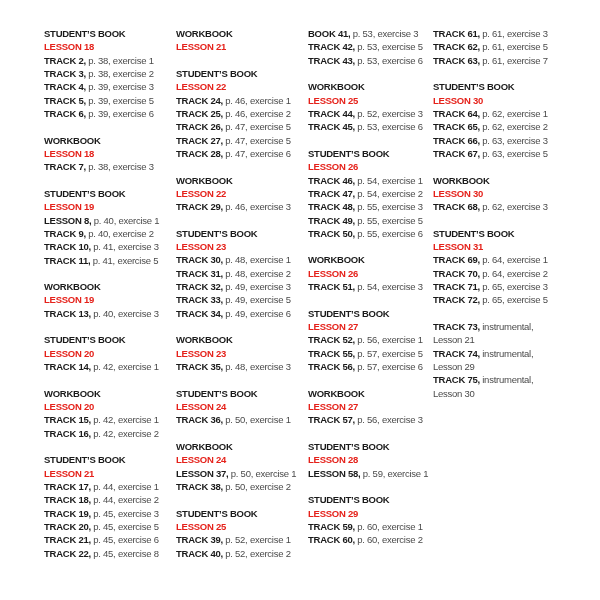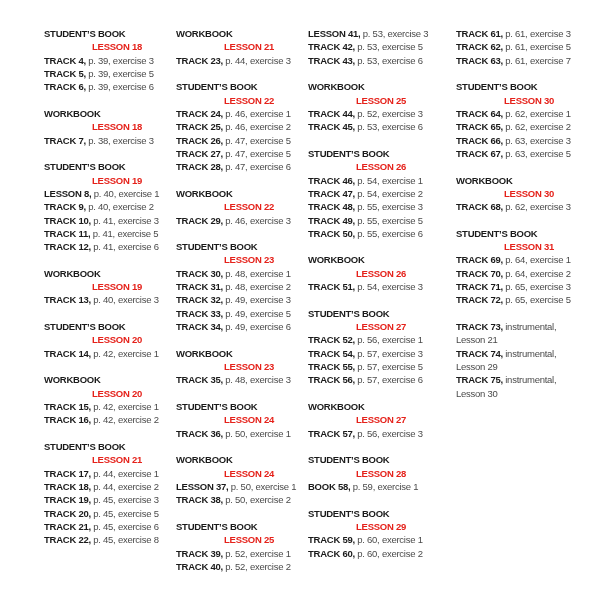--- a/index.html
+++ b/index.html
@@ -33,21 +33,20 @@
     letter-spacing: -0.25px;
     white-space: nowrap;
   }
   .book-header {
     font-weight: bold;
     color: #1a1a1a;
   }
   .lesson-header {
     font-weight: bold;
     color: #e5211a;
-    margin-left: 48px;
   }
   .track-num {
     font-weight: bold;
     color: #1a1a1a;
   }
   .track-detail {
     font-weight: normal;
     color: #4a4a4a;
   }
   .track-detail2 {
@@ -56,37 +55,38 @@
   }
 </style>
 </head>
 <body>
 
 <div class="page" id="page">
     <div class="column" style="left: 44px;">
       <div class="section">
         <div class="line book-header">STUDENT’S BOOK</div>
         <div class="line lesson-header">LESSON 18</div>
+        <div class="line track-row"><span class="track-num">TRACK 2,</span> <span class="track-detail">p. 38, exercise 1</span></div>
+        <div class="line track-row"><span class="track-num">TRACK 3,</span> <span class="track-detail">p. 38, exercise 2</span></div>
         <div class="line track-row"><span class="track-num">TRACK 4,</span> <span class="track-detail">p. 39, exercise 3</span></div>
         <div class="line track-row"><span class="track-num">TRACK 5,</span> <span class="track-detail">p. 39, exercise 5</span></div>
         <div class="line track-row"><span class="track-num">TRACK 6,</span> <span class="track-detail">p. 39, exercise 6</span></div>
       </div>
       <div class="section">
         <div class="line book-header">WORKBOOK</div>
         <div class="line lesson-header">LESSON 18</div>
         <div class="line track-row"><span class="track-num">TRACK 7,</span> <span class="track-detail">p. 38, exercise 3</span></div>
       </div>
       <div class="section">
         <div class="line book-header">STUDENT’S BOOK</div>
         <div class="line lesson-header">LESSON 19</div>
         <div class="line track-row"><span class="track-num">LESSON 8,</span> <span class="track-detail">p. 40, exercise 1</span></div>
         <div class="line track-row"><span class="track-num">TRACK 9,</span> <span class="track-detail">p. 40, exercise 2</span></div>
         <div class="line track-row"><span class="track-num">TRACK 10,</span> <span class="track-detail">p. 41, exercise 3</span></div>
         <div class="line track-row"><span class="track-num">TRACK 11,</span> <span class="track-detail">p. 41, exercise 5</span></div>
-        <div class="line track-row"><span class="track-num">TRACK 12,</span> <span class="track-detail">p. 41, exercise 6</span></div>
       </div>
       <div class="section">
         <div class="line book-header">WORKBOOK</div>
         <div class="line lesson-header">LESSON 19</div>
         <div class="line track-row"><span class="track-num">TRACK 13,</span> <span class="track-detail">p. 40, exercise 3</span></div>
       </div>
       <div class="section">
         <div class="line book-header">STUDENT’S BOOK</div>
         <div class="line lesson-header">LESSON 20</div>
         <div class="line track-row"><span class="track-num">TRACK 14,</span> <span class="track-detail">p. 42, exercise 1</span></div>
@@ -105,21 +105,20 @@
         <div class="line track-row"><span class="track-num">TRACK 19,</span> <span class="track-detail">p. 45, exercise 3</span></div>
         <div class="line track-row"><span class="track-num">TRACK 20,</span> <span class="track-detail">p. 45, exercise 5</span></div>
         <div class="line track-row"><span class="track-num">TRACK 21,</span> <span class="track-detail">p. 45, exercise 6</span></div>
         <div class="line track-row"><span class="track-num">TRACK 22,</span> <span class="track-detail">p. 45, exercise 8</span></div>
       </div>
     </div>
     <div class="column" style="left: 176px;">
       <div class="section">
         <div class="line book-header">WORKBOOK</div>
         <div class="line lesson-header">LESSON 21</div>
-        <div class="line track-row"><span class="track-num">TRACK 23,</span> <span class="track-detail">p. 44, exercise 3</span></div>
       </div>
       <div class="section">
         <div class="line book-header">STUDENT’S BOOK</div>
         <div class="line lesson-header">LESSON 22</div>
         <div class="line track-row"><span class="track-num">TRACK 24,</span> <span class="track-detail">p. 46, exercise 1</span></div>
         <div class="line track-row"><span class="track-num">TRACK 25,</span> <span class="track-detail">p. 46, exercise 2</span></div>
         <div class="line track-row"><span class="track-num">TRACK 26,</span> <span class="track-detail">p. 47, exercise 5</span></div>
         <div class="line track-row"><span class="track-num">TRACK 27,</span> <span class="track-detail">p. 47, exercise 5</span></div>
         <div class="line track-row"><span class="track-num">TRACK 28,</span> <span class="track-detail">p. 47, exercise 6</span></div>
       </div>
@@ -155,21 +154,21 @@
       </div>
       <div class="section">
         <div class="line book-header">STUDENT’S BOOK</div>
         <div class="line lesson-header">LESSON 25</div>
         <div class="line track-row"><span class="track-num">TRACK 39,</span> <span class="track-detail">p. 52, exercise 1</span></div>
         <div class="line track-row"><span class="track-num">TRACK 40,</span> <span class="track-detail">p. 52, exercise 2</span></div>
       </div>
     </div>
     <div class="column" style="left: 308px;">
       <div class="section">
-        <div class="line track-row"><span class="track-num">LESSON 41,</span> <span class="track-detail">p. 53, exercise 3</span></div>
+        <div class="line track-row"><span class="track-num">BOOK 41,</span> <span class="track-detail">p. 53, exercise 3</span></div>
         <div class="line track-row"><span class="track-num">TRACK 42,</span> <span class="track-detail">p. 53, exercise 5</span></div>
         <div class="line track-row"><span class="track-num">TRACK 43,</span> <span class="track-detail">p. 53, exercise 6</span></div>
       </div>
       <div class="section">
         <div class="line book-header">WORKBOOK</div>
         <div class="line lesson-header">LESSON 25</div>
         <div class="line track-row"><span class="track-num">TRACK 44,</span> <span class="track-detail">p. 52, exercise 3</span></div>
         <div class="line track-row"><span class="track-num">TRACK 45,</span> <span class="track-detail">p. 53, exercise 6</span></div>
       </div>
       <div class="section">
@@ -183,42 +182,41 @@
       </div>
       <div class="section">
         <div class="line book-header">WORKBOOK</div>
         <div class="line lesson-header">LESSON 26</div>
         <div class="line track-row"><span class="track-num">TRACK 51,</span> <span class="track-detail">p. 54, exercise 3</span></div>
       </div>
       <div class="section">
         <div class="line book-header">STUDENT’S BOOK</div>
         <div class="line lesson-header">LESSON 27</div>
         <div class="line track-row"><span class="track-num">TRACK 52,</span> <span class="track-detail">p. 56, exercise 1</span></div>
-        <div class="line track-row"><span class="track-num">TRACK 54,</span> <span class="track-detail">p. 57, exercise 3</span></div>
         <div class="line track-row"><span class="track-num">TRACK 55,</span> <span class="track-detail">p. 57, exercise 5</span></div>
         <div class="line track-row"><span class="track-num">TRACK 56,</span> <span class="track-detail">p. 57, exercise 6</span></div>
       </div>
       <div class="section">
         <div class="line book-header">WORKBOOK</div>
         <div class="line lesson-header">LESSON 27</div>
         <div class="line track-row"><span class="track-num">TRACK 57,</span> <span class="track-detail">p. 56, exercise 3</span></div>
       </div>
       <div class="section">
         <div class="line book-header">STUDENT’S BOOK</div>
         <div class="line lesson-header">LESSON 28</div>
-        <div class="line track-row"><span class="track-num">BOOK 58,</span> <span class="track-detail">p. 59, exercise 1</span></div>
+        <div class="line track-row"><span class="track-num">LESSON 58,</span> <span class="track-detail">p. 59, exercise 1</span></div>
       </div>
       <div class="section">
         <div class="line book-header">STUDENT’S BOOK</div>
         <div class="line lesson-header">LESSON 29</div>
         <div class="line track-row"><span class="track-num">TRACK 59,</span> <span class="track-detail">p. 60, exercise 1</span></div>
         <div class="line track-row"><span class="track-num">TRACK 60,</span> <span class="track-detail">p. 60, exercise 2</span></div>
       </div>
     </div>
-    <div class="column" style="left: 456px;">
+    <div class="column" style="left: 433px;">
       <div class="section">
         <div class="line track-row"><span class="track-num">TRACK 61,</span> <span class="track-detail">p. 61, exercise 3</span></div>
         <div class="line track-row"><span class="track-num">TRACK 62,</span> <span class="track-detail">p. 61, exercise 5</span></div>
         <div class="line track-row"><span class="track-num">TRACK 63,</span> <span class="track-detail">p. 61, exercise 7</span></div>
       </div>
       <div class="section">
         <div class="line book-header">STUDENT’S BOOK</div>
         <div class="line lesson-header">LESSON 30</div>
         <div class="line track-row"><span class="track-num">TRACK 64,</span> <span class="track-detail">p. 62, exercise 1</span></div>
         <div class="line track-row"><span class="track-num">TRACK 65,</span> <span class="track-detail">p. 62, exercise 2</span></div>

